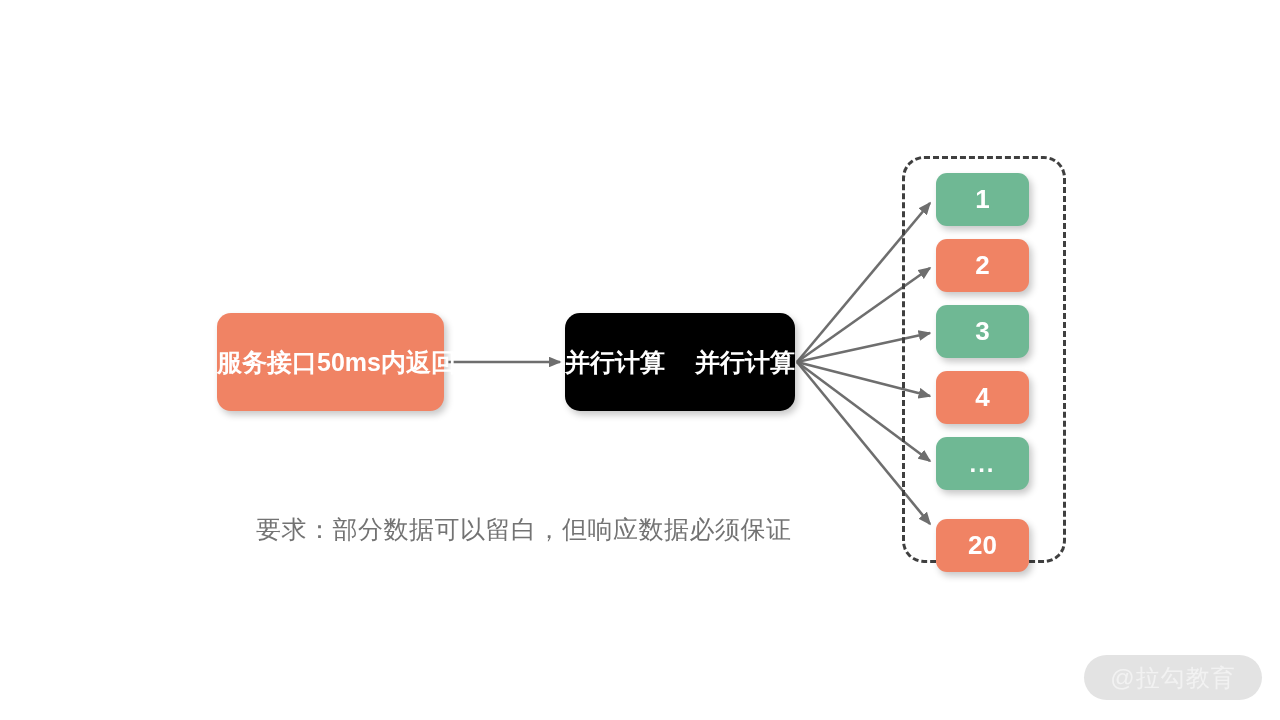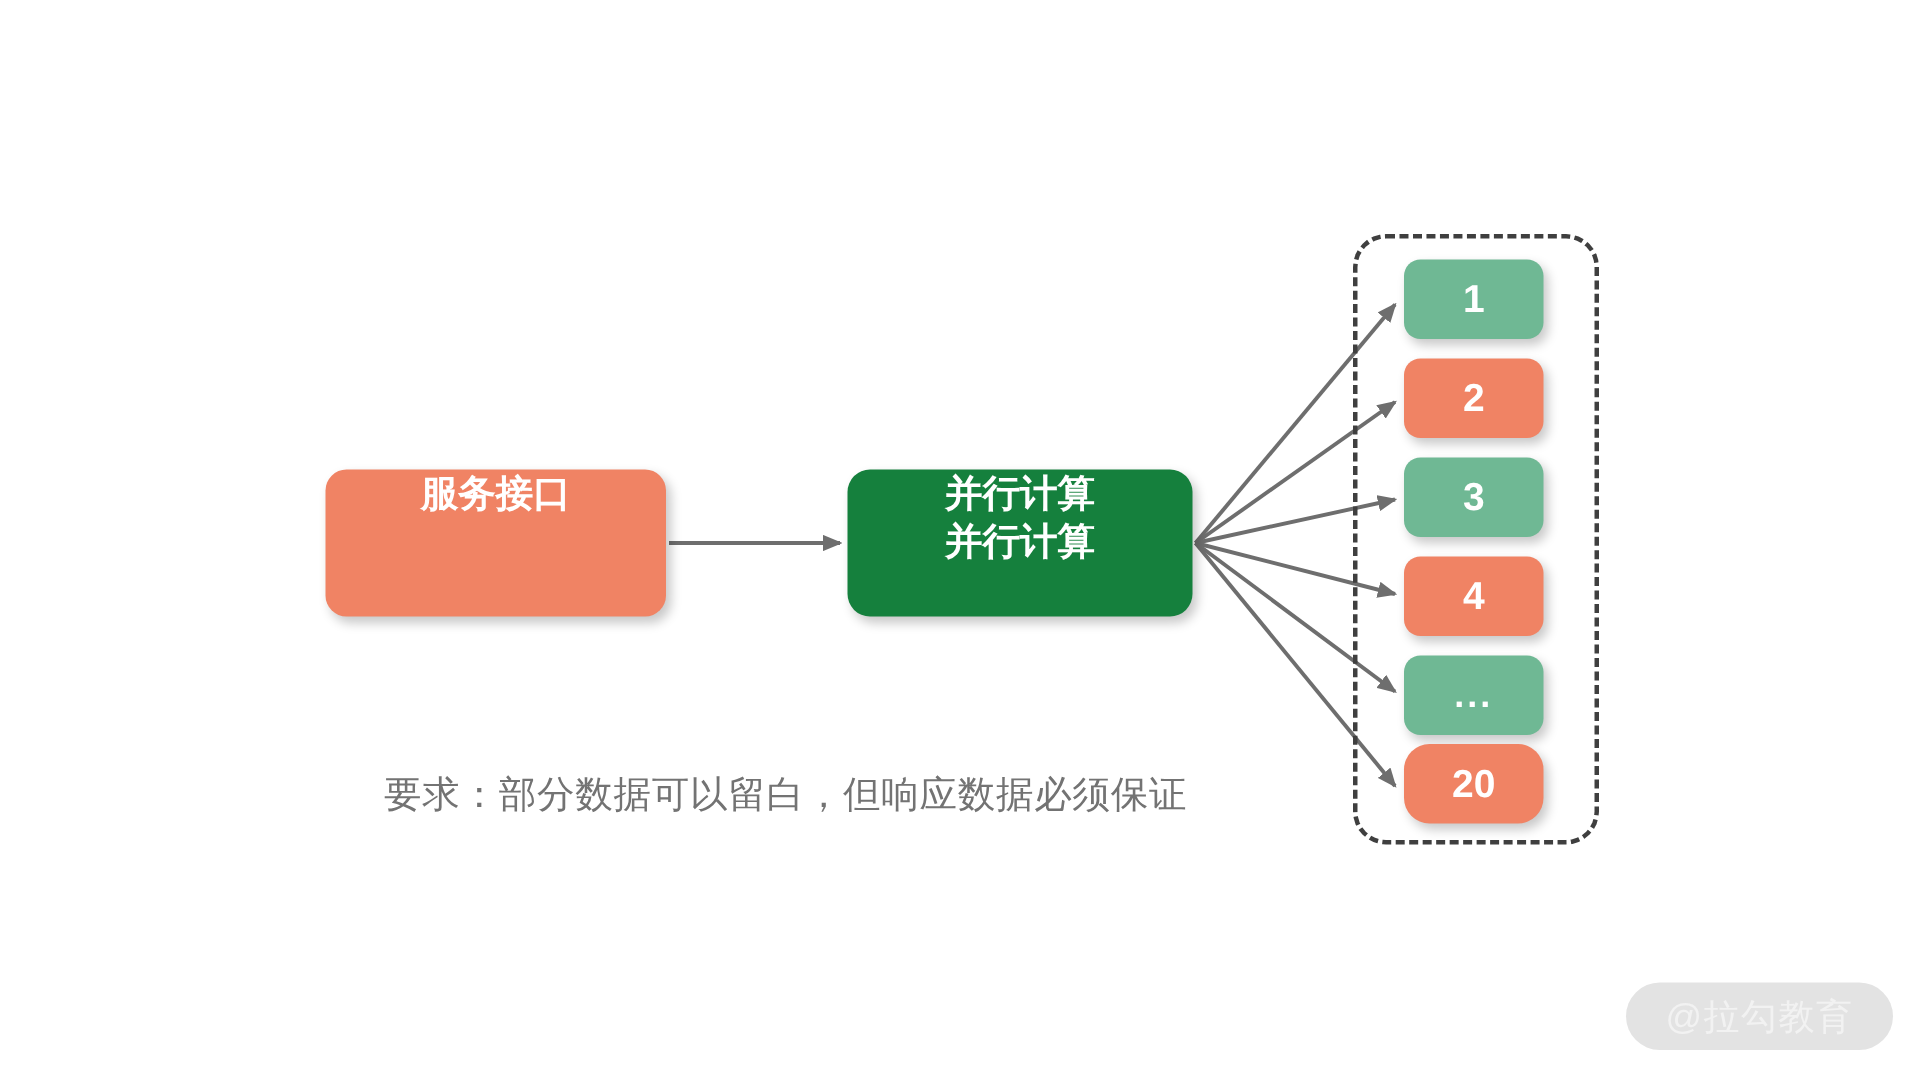--- a/index.html
+++ b/index.html
@@ -33,23 +33,23 @@
     height: 720px;
     pointer-events: none;
   }
 
   
   .node {
     position: absolute;
     box-sizing: border-box;
     border-radius: 14px;
     display: flex;
-    flex-direction: column;
+    flex-direction: row;
     align-items: center;
-    justify-content: flex-start;
+    justify-content: space-between;
     color: #ffffff;
     text-align: center;
     box-shadow: 3px 4px 7px rgba(0,0,0,0.22);
   }
 
   .node-line {
     display: block;
     white-space: nowrap;
   }
 
@@ -64,21 +64,21 @@
     font-weight: 700;
     line-height: 1.28;
   }
 
   
   #node-aggregate {
     left: 565px;
     top: 313px;
     width: 230px;
     height: 98px;
-    background: #15803d;
+    background: #000000;
     border-radius: 15px;
     font-size: 25px;
     font-weight: 700;
     line-height: 1.28;
   }
 
   
   #worker-group {
     position: absolute;
     left: 902px;
@@ -112,21 +112,21 @@
   .worker.ellipsis {
     font-size: 24px;
     letter-spacing: 2px;
   }
 
   #worker-0 { top: 173px; }
   #worker-1 { top: 239px; }
   #worker-2 { top: 305px; }
   #worker-3 { top: 371px; }
   #worker-4 { top: 437px; }
-  #worker-5 { top: 496px; border-radius: 17px; }
+  #worker-5 { top: 519px; }
 
   
   #caption {
     position: absolute;
     left: 256px;
     top: 513px;
     font-size: 25px;
     color: #737373;
     white-space: nowrap;
     letter-spacing: 0.5px;
@@ -169,20 +169,21 @@
       <line x1="797" y1="362" x2="930" y2="268"></line>
       <line x1="797" y1="362" x2="930" y2="333"></line>
       <line x1="797" y1="362" x2="930" y2="396"></line>
       <line x1="797" y1="362" x2="930" y2="461"></line>
       <line x1="797" y1="362" x2="930" y2="524"></line>
     </g>
   </svg>
 
   <div class="node" id="node-service">
     <span class="node-line">服务接口</span>
+    <span class="node-line">50ms内返回</span>
   </div>
 
   <div class="node" id="node-aggregate">
     <span class="node-line">并行计算</span>
     <span class="node-line">并行计算</span>
   </div>
 
   <div id="worker-group"></div>
 
   <div class="worker green" id="worker-0">

